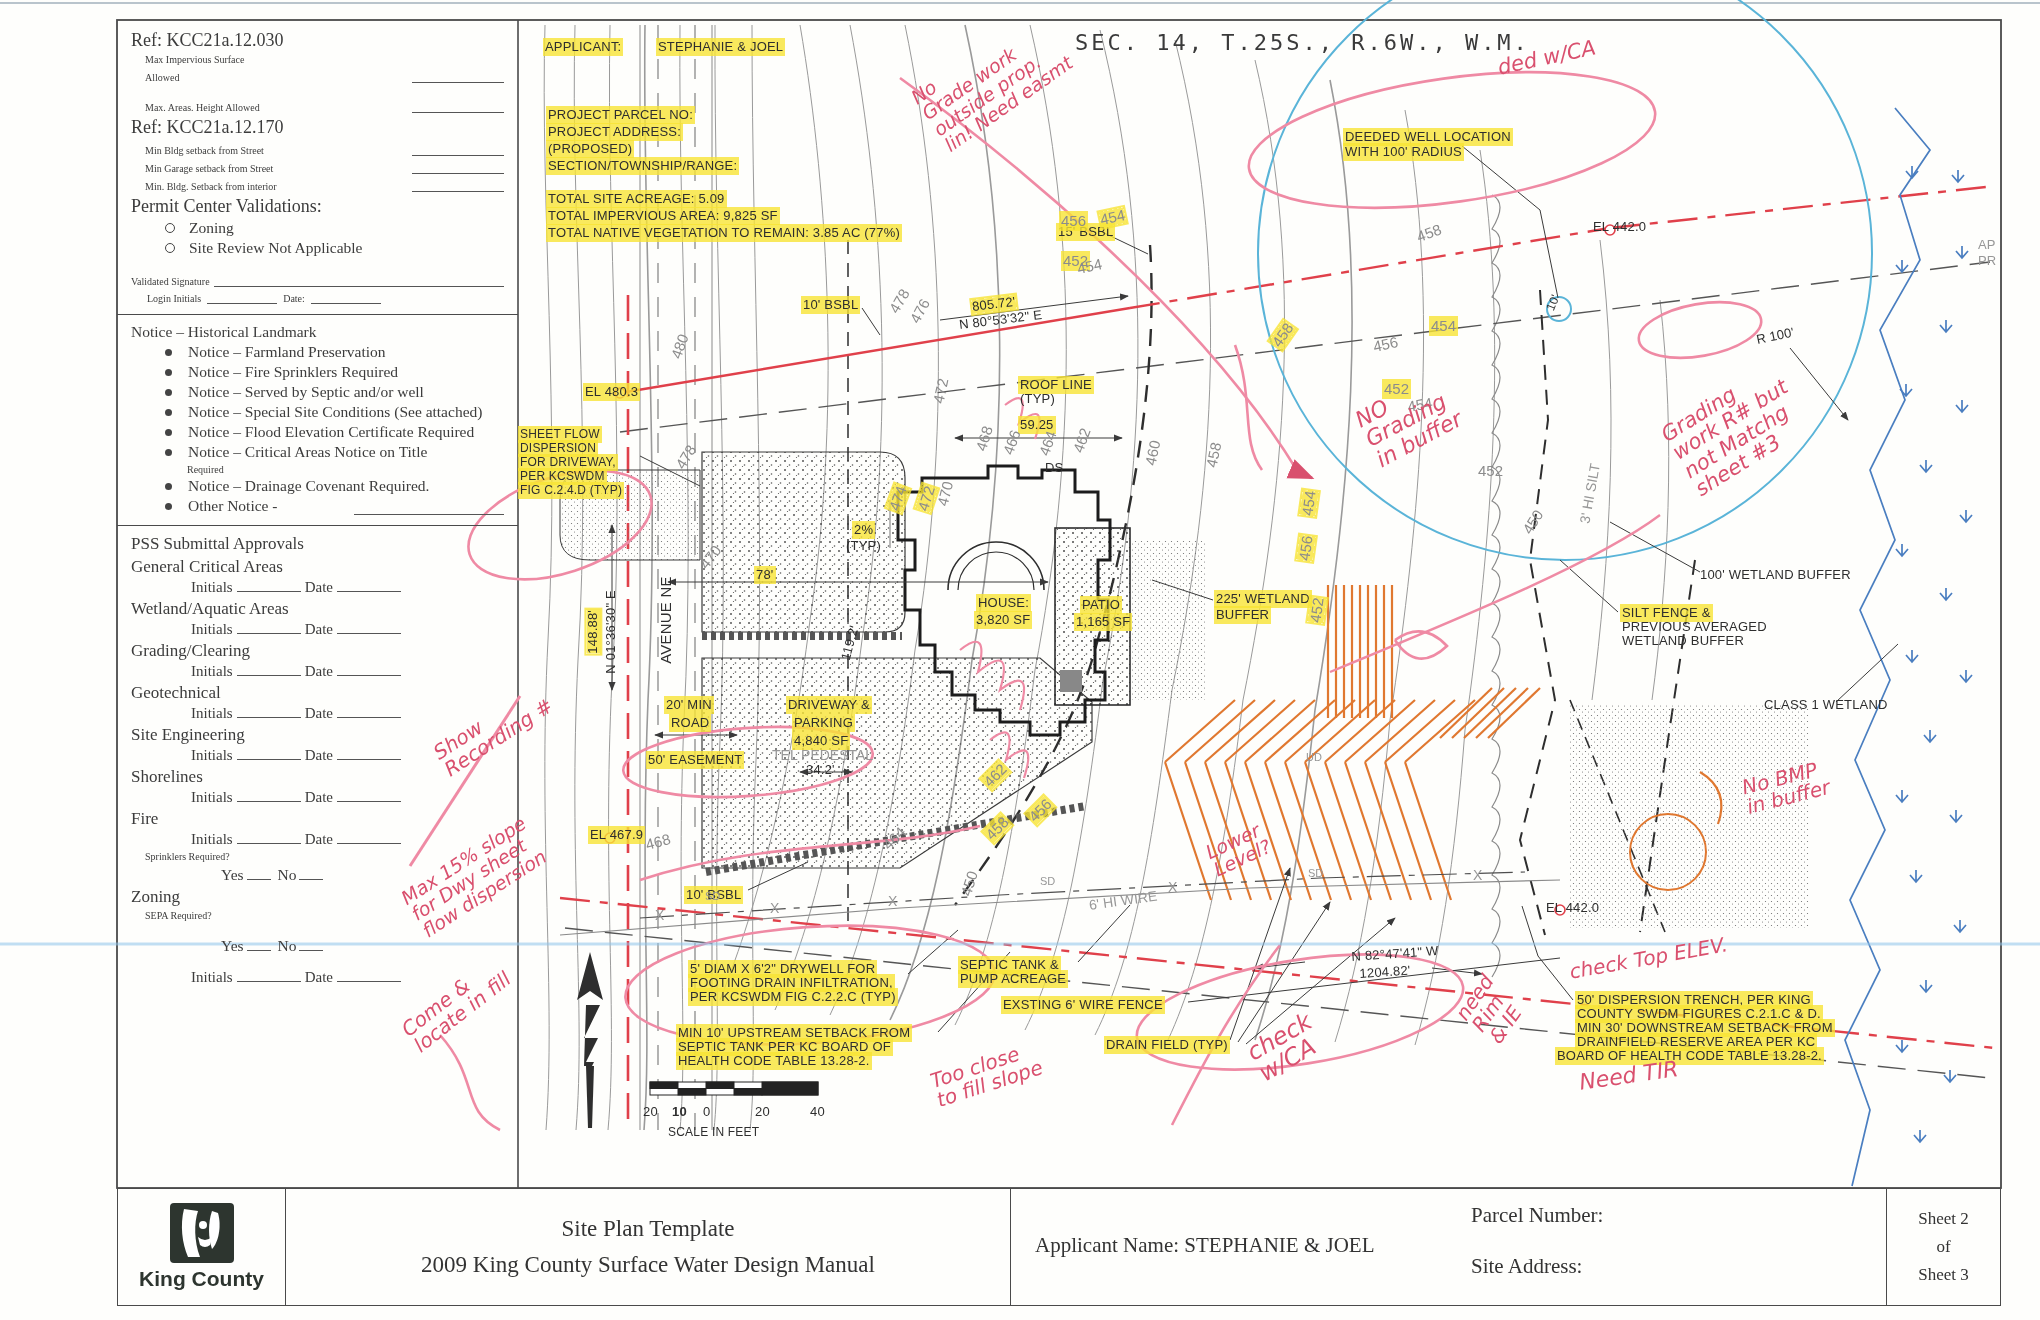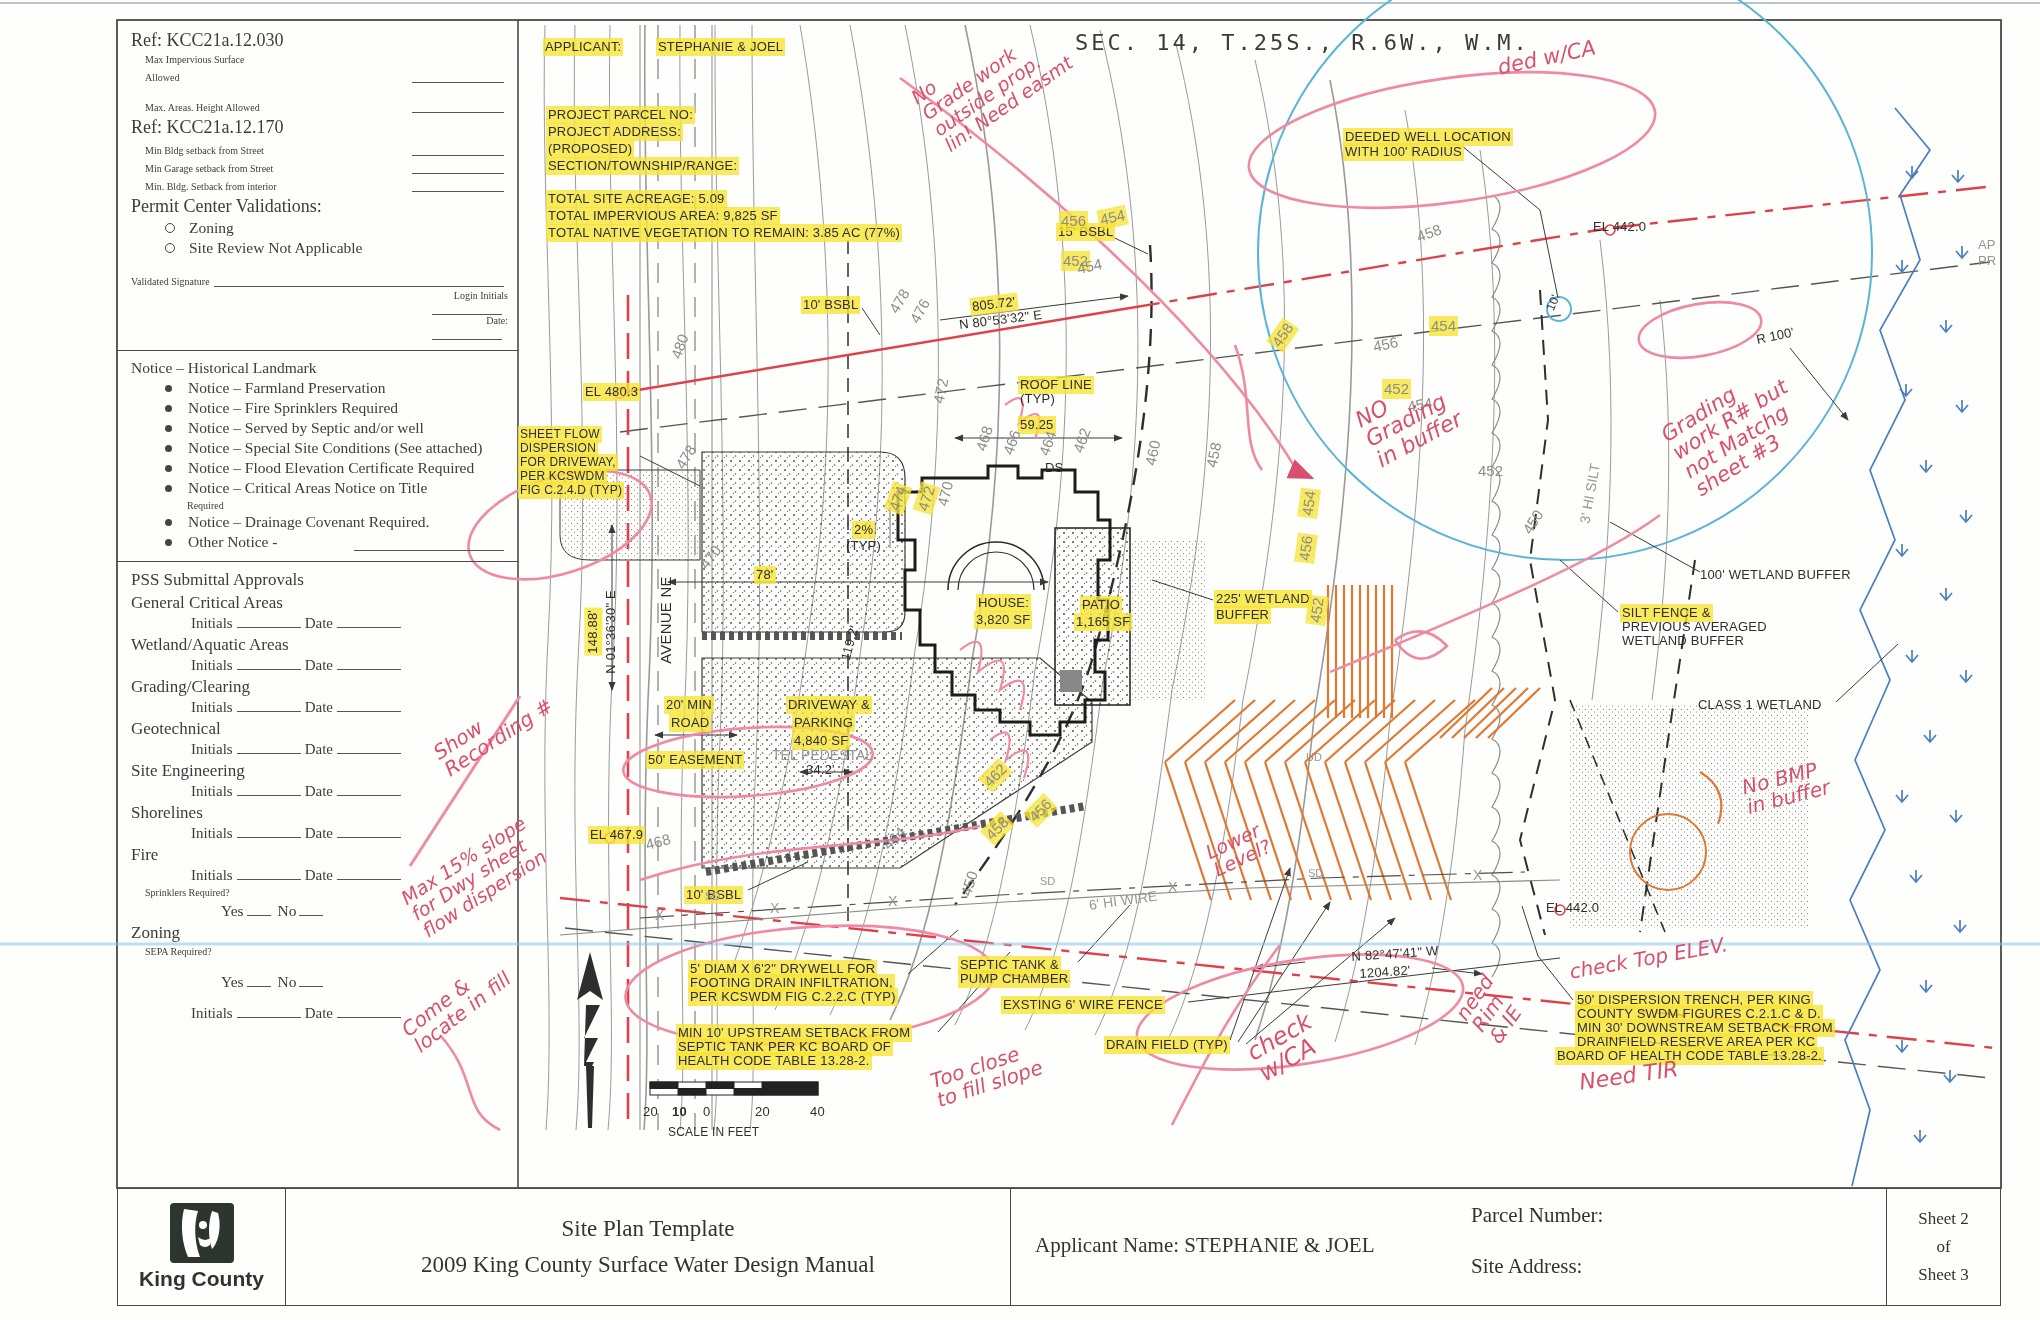--- a/index.html
+++ b/index.html
@@ -326,21 +326,21 @@
       </div>
       <div class="sb-bullet">
         <span class="bcirc"></span>
         <span>Site Review Not Applicable</span>
       </div>
       <div class="gap"></div>
       <div class="sb-i" style="margin-left: 0px;">
         <span>Validated Signature</span>
         <span class="flong"></span>
       </div>
-      <div class="sb-i" style="margin-left: 16px; flex-direction: column;">
+      <div class="sb-i" style="margin-left: 16px;">
         <span>Login Initials</span>
         <span class="fsmall"></span>
         <span>Date:</span>
         <span class="fsmall"></span>
       </div>
       <div class="sb-hr"></div>
       <div class="sb-plain">Notice – Historical Landmark</div>
       <div class="sb-bullet">
         <span class="bdot"></span>
         <span>Notice – Farmland Preservation</span>
@@ -439,41 +439,41 @@
       <div class="lbl tech hl" style="left: 978px; top: 596px;">HOUSE:</div>
       <div class="lbl tech hl" style="left: 976px; top: 613px;">3,820 SF</div>
       <div class="lbl tech hl" style="left: 1082px; top: 598px;">PATIO</div>
       <div class="lbl tech hl" style="left: 1076px; top: 615px;">1,165 SF</div>
       <div class="lbl tech hl" style="left: 1216px; top: 592px;">225' WETLAND</div>
       <div class="lbl tech hl" style="left: 1216px; top: 608px;">BUFFER</div>
       <div class="lbl tech" style="left: 1700px; top: 568px;">100' WETLAND BUFFER</div>
       <div class="lbl tech hl" style="left: 1622px; top: 606px;">SILT FENCE &amp;</div>
       <div class="lbl tech" style="left: 1622px; top: 620px;">PREVIOUS AVERAGED</div>
       <div class="lbl tech" style="left: 1622px; top: 634px;">WETLAND BUFFER</div>
-      <div class="lbl tech" style="left: 1698px; top: 698px;">CLASS 1 WETLAND</div>
+      <div class="lbl tech" style="left: 1764px; top: 698px;">CLASS 1 WETLAND</div>
       <div class="lbl tech hl" style="left: 666px; top: 698px;">20' MIN</div>
       <div class="lbl tech hl" style="left: 671px; top: 716px;">ROAD</div>
       <div class="lbl tech hl" style="left: 648px; top: 753px;">50' EASEMENT</div>
       <div class="lbl tech hl" style="left: 788px; top: 698px;">DRIVEWAY &amp;</div>
       <div class="lbl tech hl" style="left: 794px; top: 716px;">PARKING</div>
       <div class="lbl tech hl" style="left: 794px; top: 734px;">4,840 SF</div>
       <div class="lbl gray" style="left: 772px; top: 748px; font-size: 14px;">TEL PEDESTAL</div>
       <div class="lbl tech" style="left: 806px; top: 763px;">34.2'</div>
       <div class="lbl tech" style="left: 852px; top: 648px; transform: rotate(-75deg);">119.2'</div>
       <div class="lbl tech hl" style="left: 590px; top: 828px;">EL 467.9</div>
       <div class="lbl tech hl" style="left: 686px; top: 888px;">10' BSBL</div>
       <div class="lbl gray" style="left: 1090px; top: 898px; font-size: 14px; transform: rotate(-8deg);">6' HI WIRE</div>
       <div class="lbl tech hl" style="left: 690px; top: 962px;">5' DIAM X 6'2" DRYWELL FOR</div>
       <div class="lbl tech hl" style="left: 690px; top: 976px;">FOOTING DRAIN INFILTRATION,</div>
       <div class="lbl tech hl" style="left: 690px; top: 990px;">PER KCSWDM FIG C.2.2.C (TYP)</div>
       <div class="lbl tech hl" style="left: 678px; top: 1026px;">MIN 10' UPSTREAM SETBACK FROM</div>
       <div class="lbl tech hl" style="left: 678px; top: 1040px;">SEPTIC TANK PER KC BOARD OF</div>
       <div class="lbl tech hl" style="left: 678px; top: 1054px;">HEALTH CODE TABLE 13.28-2.</div>
       <div class="lbl tech hl" style="left: 960px; top: 958px;">SEPTIC TANK &amp;</div>
-      <div class="lbl tech hl" style="left: 960px; top: 972px;">PUMP CHAMBER</div>
+      <div class="lbl tech hl" style="left: 960px; top: 972px;">PUMP ACREAGE</div>
       <div class="lbl tech hl" style="left: 1003px; top: 998px;">EXSTING 6' WIRE FENCE</div>
       <div class="lbl tech hl" style="left: 1106px; top: 1038px;">DRAIN FIELD (TYP)</div>
       <div class="lbl tech" style="left: 1352px; top: 950px; transform: rotate(-4deg);">N 82°47'41" W</div>
       <div class="lbl tech" style="left: 1360px; top: 967px; transform: rotate(-4deg);">1204.82'</div>
       <div class="lbl tech" style="left: 1546px; top: 901px;">EL 442.0</div>
       <div class="lbl tech hl" style="left: 1577px; top: 993px;">50' DISPERSION TRENCH, PER KING</div>
       <div class="lbl tech hl" style="left: 1577px; top: 1007px;">COUNTY SWDM FIGURES C.2.1.C &amp; D.</div>
       <div class="lbl tech hl" style="left: 1577px; top: 1021px;">MIN 30' DOWNSTREAM SETBACK FROM</div>
       <div class="lbl tech hl" style="left: 1577px; top: 1035px;">DRAINFIELD RESERVE AREA PER KC</div>
       <div class="lbl tech hl" style="left: 1557px; top: 1049px;">BOARD OF HEALTH CODE TABLE 13.28-2.</div>

